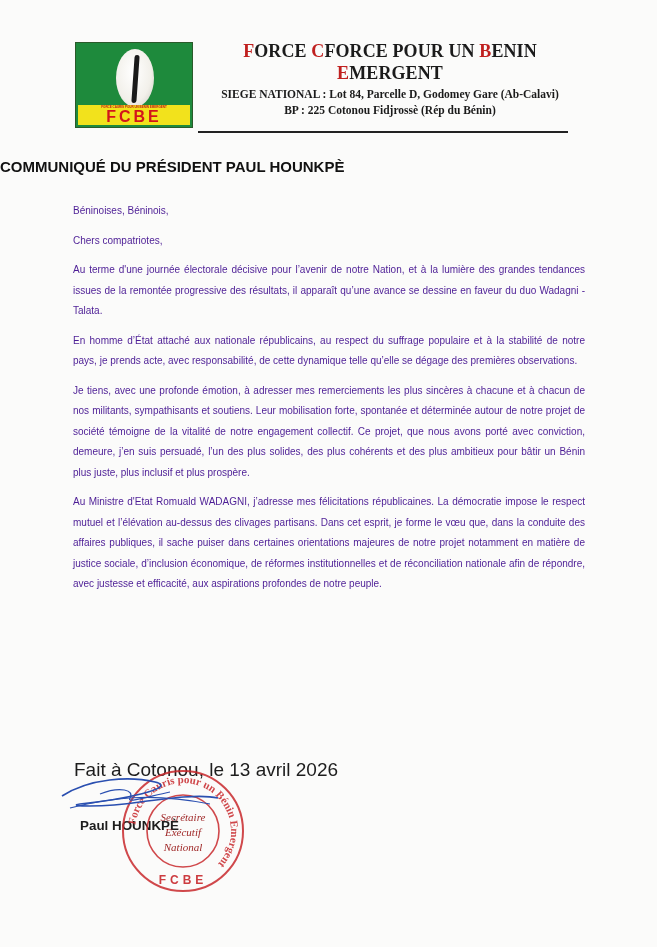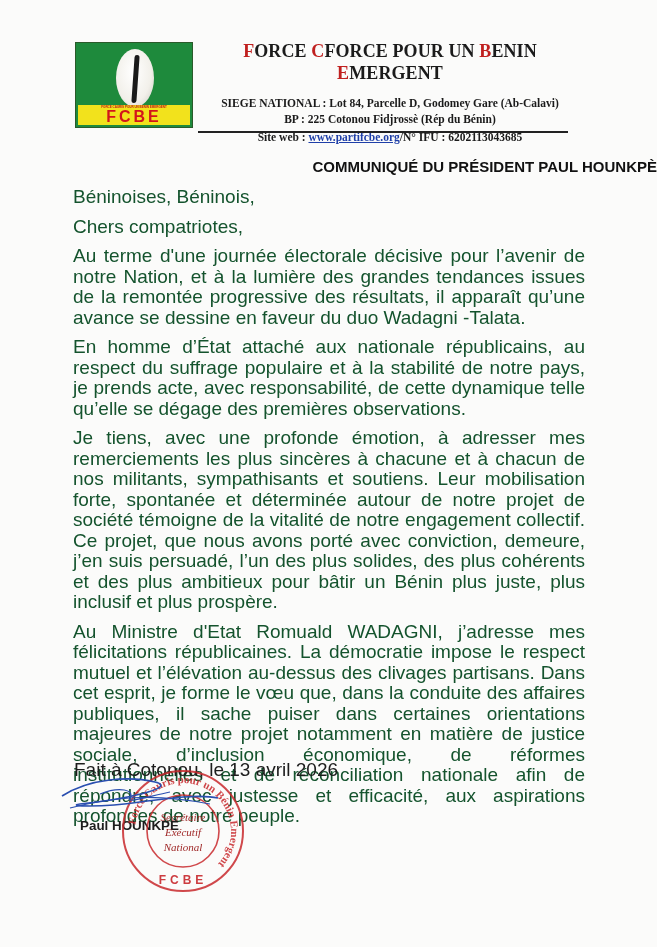--- a/index.html
+++ b/index.html
@@ -33,26 +33,26 @@
   .header-text {
     position: absolute; left: 200px; top: 40px; width: 380px; text-align: center;
     font-family: "Liberation Serif", serif; font-weight: bold; color: #1b1b1b;
   }
   .org-name { font-size: 18px; line-height: 22px; color: #1b1b1b; letter-spacing: 0.1px; }
   .org-name .cap { color: #c0201f; }
   .header-line { font-size: 11.5px; line-height: 15.5px; }
   .header-line a { color: #1f3fa8; text-decoration: underline; }
   .header-rule { position: absolute; left: 198px; top: 131px; width: 370px; height: 1.5px; background: #222; }
   .title {
-    position: absolute; left: 0; right: 0; top: 158px; text-align: right;
+    position: absolute; left: 0; right: 0; top: 158px; text-align: left;
     font-weight: bold; font-size: 15px; color: #111;
   }
   .body-text {
-    position: absolute; left: 73px; top: 187px; width: 512px;
-    font-size: 19px; line-height: 20.5px; color: #14532d;
+    position: absolute; left: 73px; top: 201px; width: 512px;
+    font-size: 10px; line-height: 20.5px; color: #4c1d95;
   }
   .body-text p { margin: 0 0 9px 0; text-align: justify; }
   .body-text p.left { text-align: left; }
   .signoff { position: absolute; left: 74px; top: 759px; font-size: 19px; color: #1d1d1d; }
   .signer { position: absolute; left: 80px; top: 818px; font-size: 13.4px; font-weight: bold; color: #1d1d1d; }
   .stamp { position: absolute; left: 118px; top: 766px; width: 130px; height: 130px; pointer-events: none; }
   .signature { position: absolute; left: 60px; top: 768px; width: 160px; height: 50px; pointer-events: none; }
 </style>
 </head>
 <body>
@@ -66,25 +66,22 @@
     <div class="band">
       <span class="tiny">FORCE CAURIS POUR UN BENIN EMERGENT</span>
       <span class="acro">FCBE</span>
     </div>
   </div>
 
   <div class="header-text">
     <div class="org-name">
       <span class="cap">F</span><span>ORCE </span><span class="cap">C</span><span>FORCE POUR UN </span><span class="cap">B</span><span>ENIN </span><span class="cap">E</span><span>MERGENT</span>
     </div>
-    <div class="header-line" style="margin-top:12px">SIEGE NATIONAL : Lot 84, Parcelle D, Godomey Gare (Ab-Calavi)</div>
+    <div class="header-line" style="margin-top:3px">SIEGE NATIONAL : Lot 84, Parcelle D, Godomey Gare (Ab-Calavi)</div>
     <div class="header-line">BP : 225 Cotonou Fidjrossè (Rép du Bénin)</div>
-    <div class="header-line" style="margin-top:3px">
-      <span>Site web : </span><a>www.partifcbe.org</a><span>/N° IFU : 6202113043685</span>
-    </div>
   </div>
   <div class="header-rule"></div>
 
   <div class="title">COMMUNIQUÉ DU PRÉSIDENT PAUL HOUNKPÈ</div>
 
   <div class="body-text">
     <p class="left">Béninoises, Béninois,</p>
     <p class="left">Chers compatriotes,</p>
     <p>Au terme d'une journée électorale décisive pour l’avenir de notre Nation, et à la lumière des grandes tendances issues de la remontée progressive des résultats, il apparaît qu’une avance se dessine en faveur du duo Wadagni -Talata.</p>
     <p>En homme d’État attaché aux nationale républicains, au respect du suffrage populaire et à la stabilité de notre pays, je prends acte, avec responsabilité, de cette dynamique telle qu’elle se dégage des premières observations.</p>

